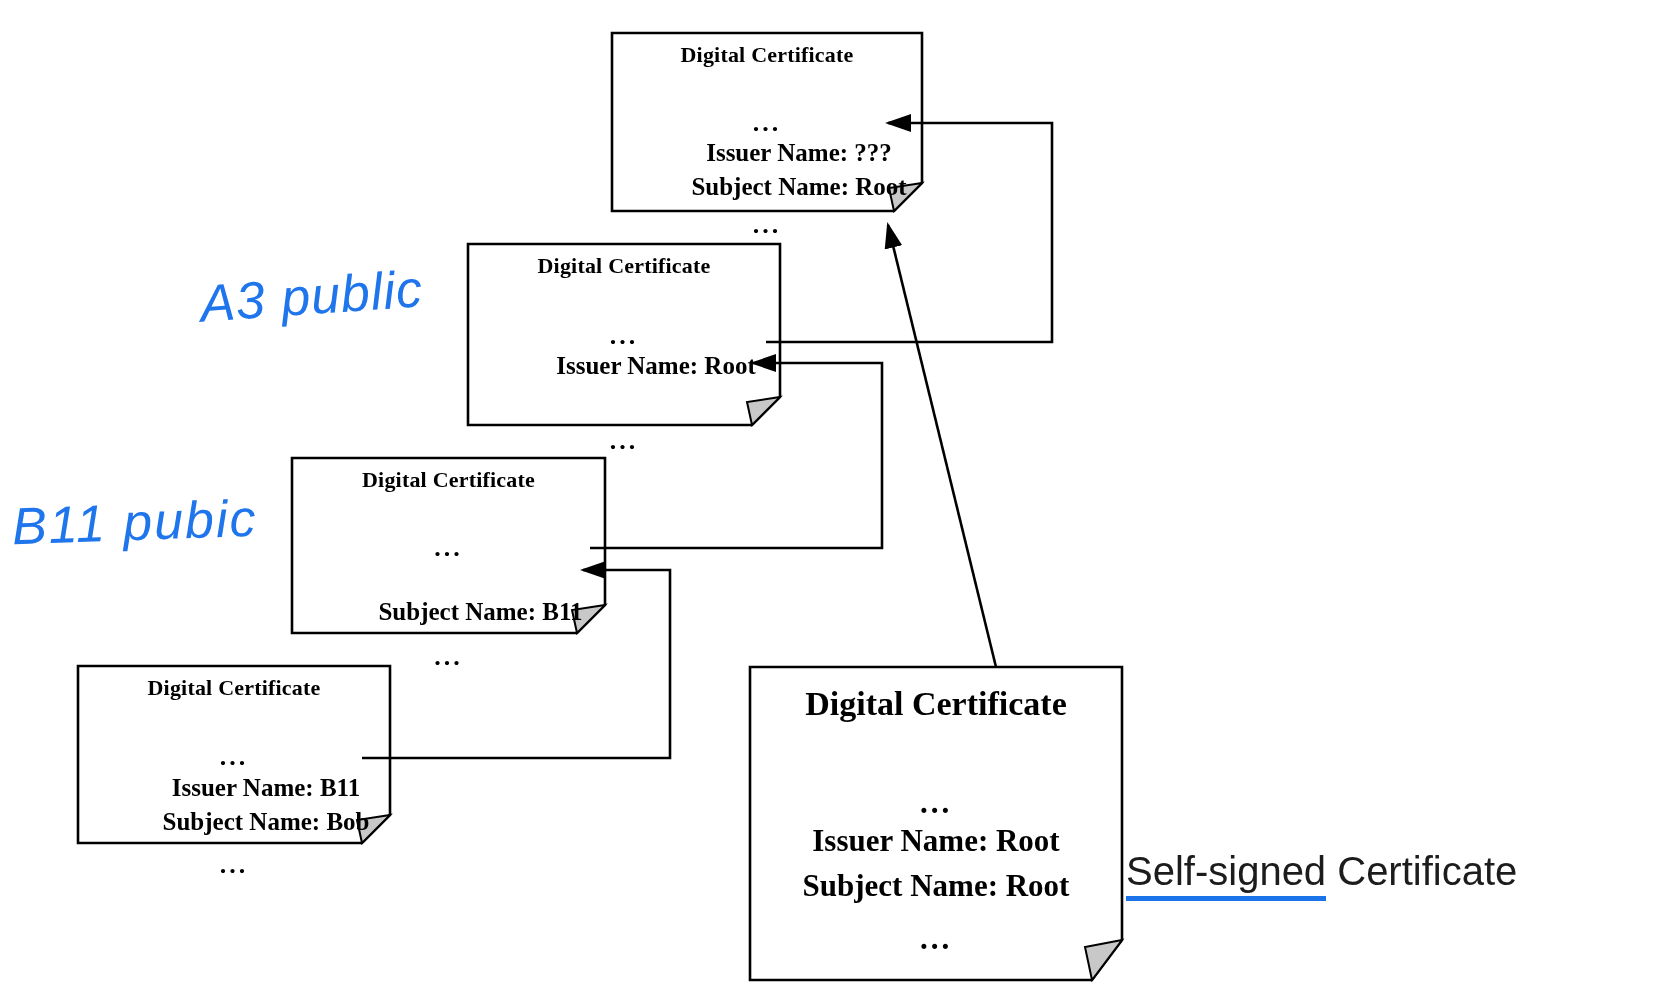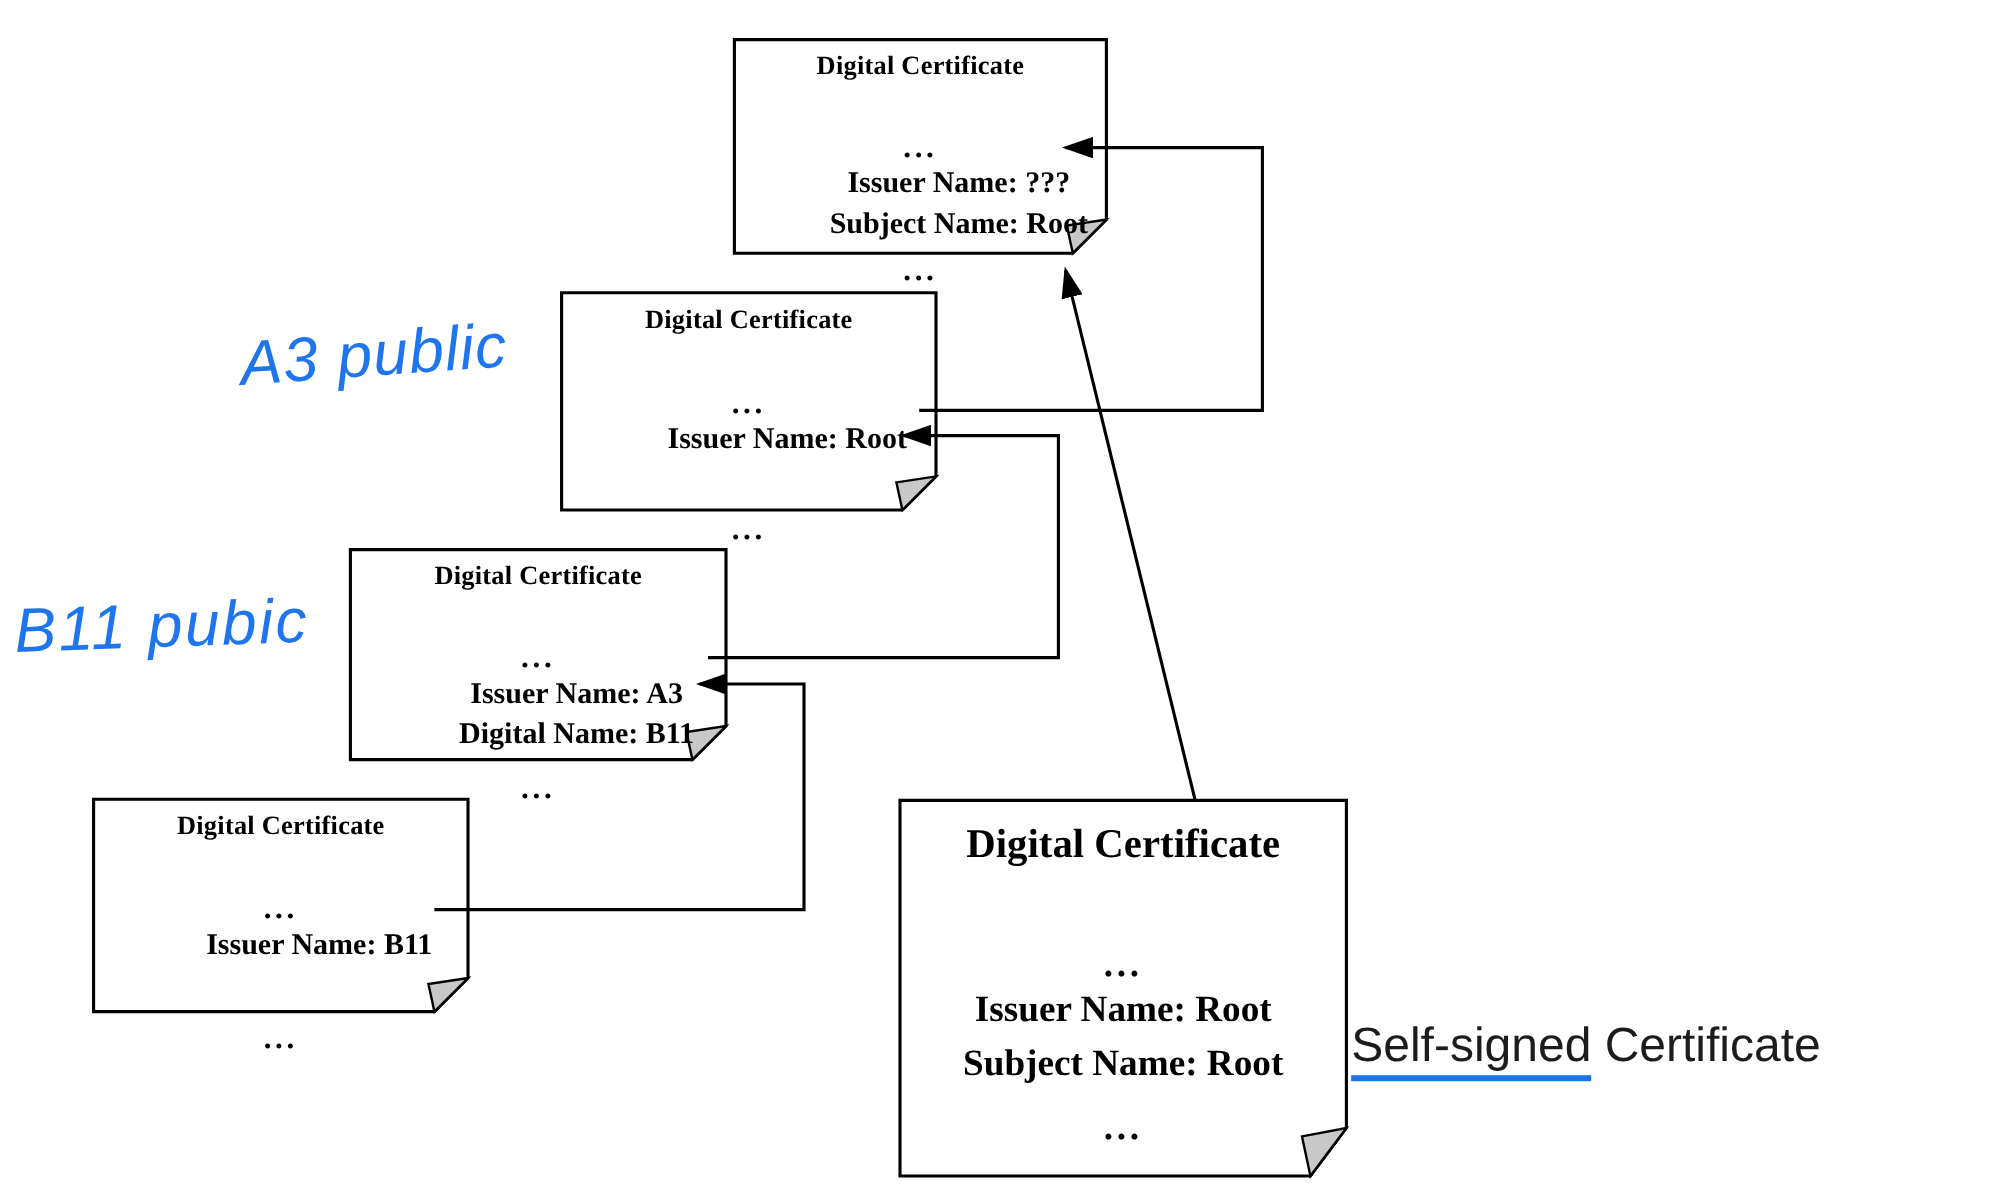--- a/index.html
+++ b/index.html
@@ -111,29 +111,29 @@
   <div class="cert-text small" style="left:468px;top:244px;width:312px;height:181px;">
     <div class="row title" style="top:10px;">Digital Certificate</div>
     <div class="row ellipsis" style="top:78px;">...</div>
     <div class="row issuer" style="top:108px;">Issuer Name: Root</div>
   </div>
   <div class="below-ellipsis" style="left:468px;top:428px;width:312px;">...</div>
 
   <div class="cert-text small" style="left:292px;top:458px;width:313px;height:175px;">
     <div class="row title" style="top:10px;">Digital Certificate</div>
     <div class="row ellipsis" style="top:76px;">...</div>
-    <div class="row issuer" style="top:107px;">Issuer Name: A3</div>
-    <div class="row subject" style="top:140px;">Digital Name: B11</div>
+    <div class="row subject" style="top:140px;">Subject Name: B11</div>
   </div>
   <div class="below-ellipsis" style="left:292px;top:644px;width:313px;">...</div>
 
   <div class="cert-text small" style="left:78px;top:666px;width:312px;height:177px;">
     <div class="row title" style="top:10px;">Digital Certificate</div>
     <div class="row ellipsis" style="top:77px;">...</div>
     <div class="row issuer" style="top:108px;">Issuer Name: B11</div>
+    <div class="row subject" style="top:142px;">Subject Name: Bob</div>
   </div>
   <div class="below-ellipsis" style="left:78px;top:852px;width:312px;">...</div>
 
   <div class="cert-text big" style="left:750px;top:667px;width:372px;height:313px;">
     <div class="row title" style="top:18px;">Digital Certificate</div>
     <div class="row ellipsis" style="top:119px;">...</div>
     <div class="row issuer" style="top:157px;">Issuer Name: Root</div>
     <div class="row subject" style="top:202px;">Subject Name: Root</div>
     <div class="row ellipsis" style="top:255px;">...</div>
   </div>

